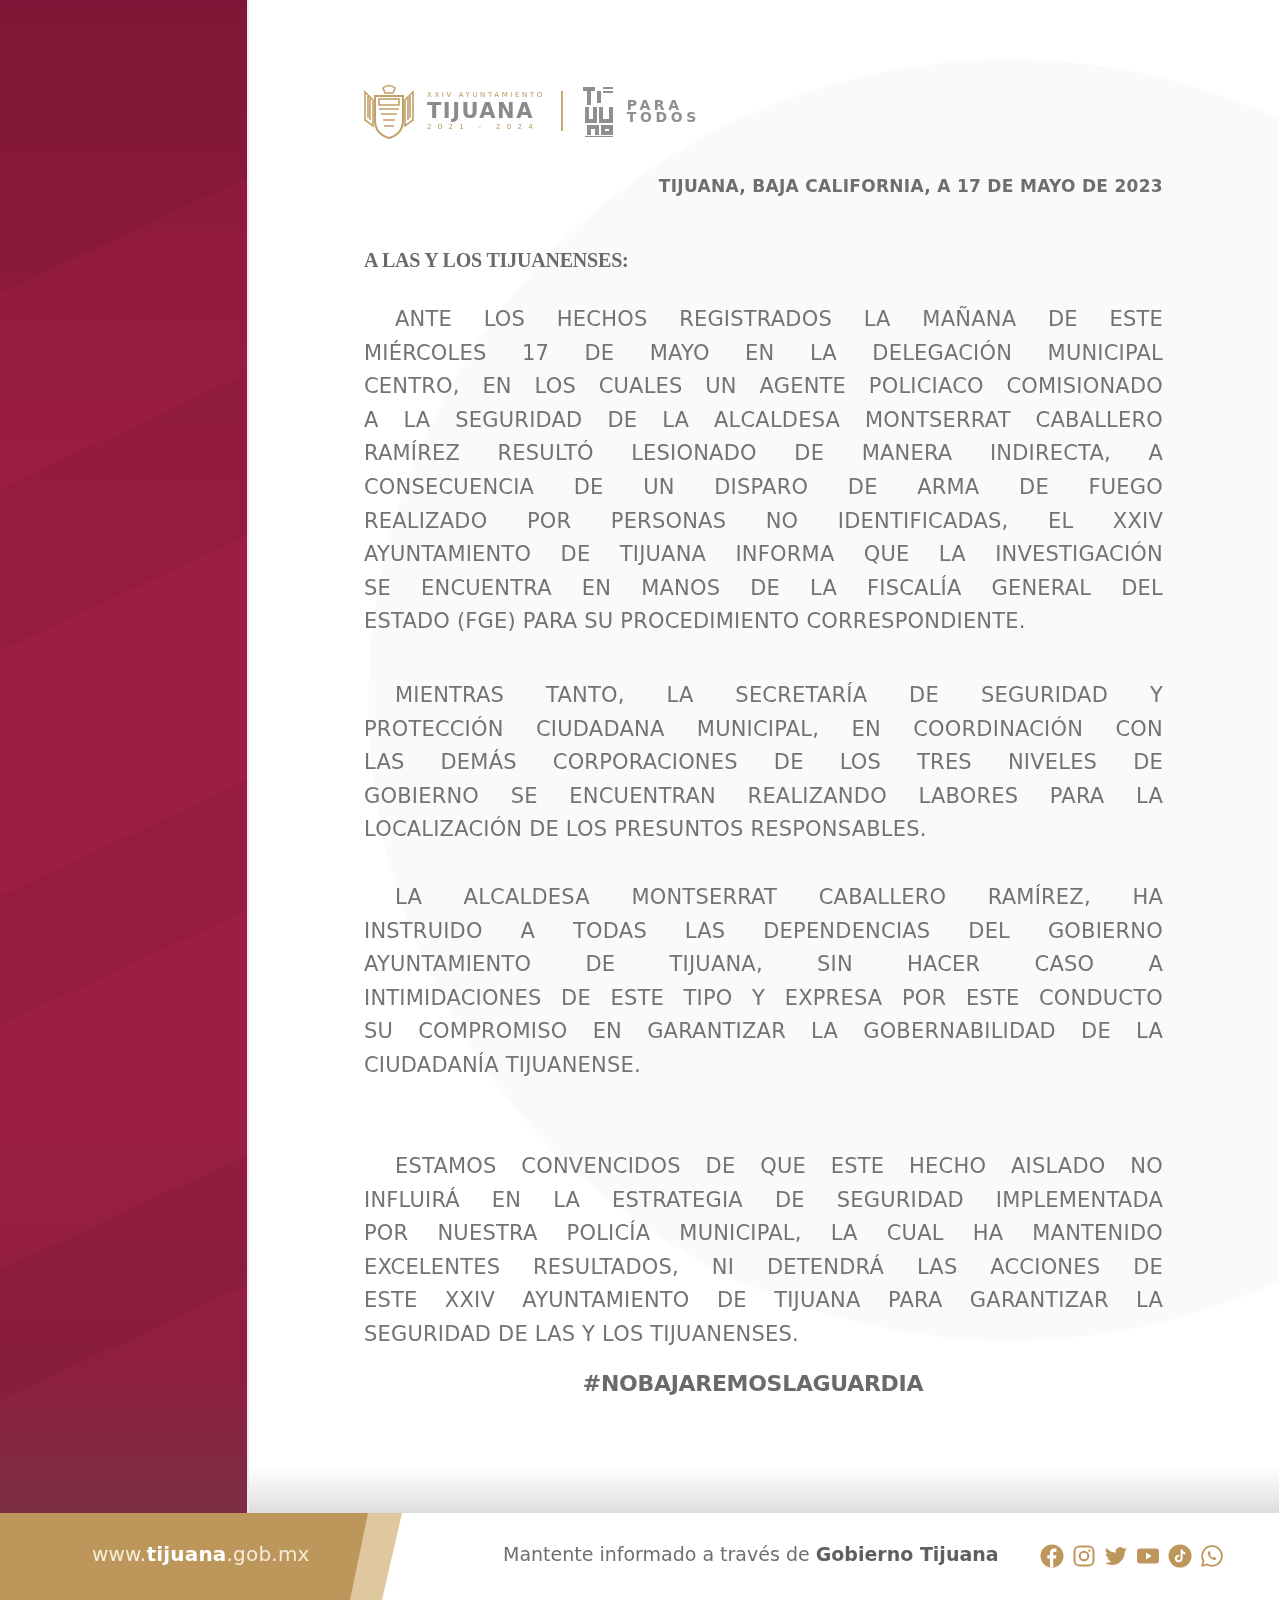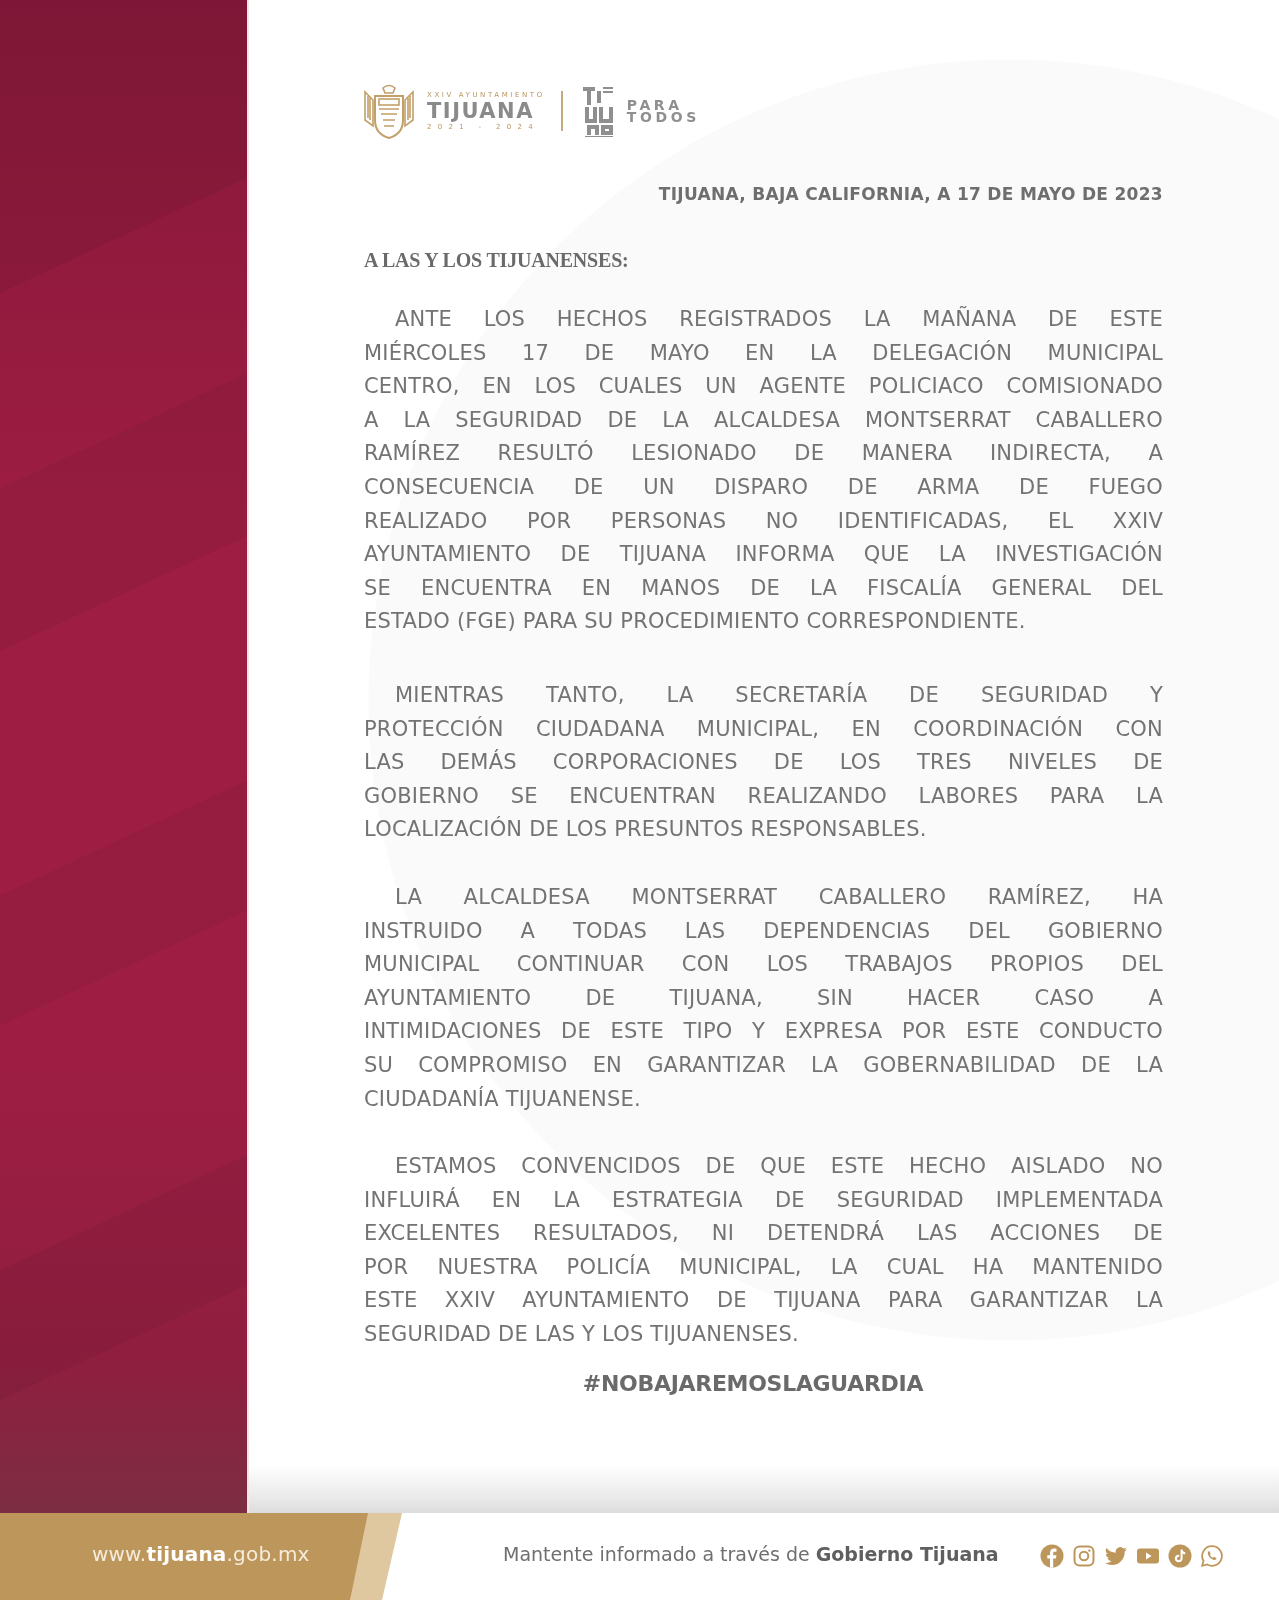--- a/index.html
+++ b/index.html
@@ -31,21 +31,21 @@
   .crest { width: 56px; height: 58px; }
   .logo-text { margin-left: 10px; display: flex; flex-direction: column; color: #b8955e; }
   .logo-small { font-size: 7px; letter-spacing: 2.6px; color: #b8955e; }
   .logo-city { font-family: "DejaVu Sans", sans-serif; font-weight: bold; font-size: 21px; letter-spacing: 1.5px; color: #8a8a8a; line-height: 24px; }
   .logo-years { font-size: 7px; letter-spacing: 6.3px; color: #b8955e; }
   .logo-divider { width: 2px; height: 40px; background: #c7aa7a; margin: 0 18px 0 16px; }
   .tj-mark { width: 38px; height: 52px; }
   .para-todos { margin-left: 8px; font-size: 14px; letter-spacing: 3.6px; color: #8f8f8f; line-height: 12px; font-weight: bold; }
 
   .date-line {
-    position: absolute; right: 116px; top: 184px;
+    position: absolute; right: 116px; top: 176px;
     font-family: "DejaVu Sans", sans-serif; font-weight: bold; font-size: 17px; color: #6e6e6e; letter-spacing: 0.3px; margin-left: 9px;
   }
   .salutation {
     position: absolute; left: 364px; top: 249px;
     font-family: Liberation Serif, serif; font-weight: bold; font-size: 20px; color: #6a6a6a; letter-spacing: -0.2px;
   }
 
   .body-text {
     position: absolute; left: 364px; width: 799px;
     color: #737373; font-family: "DejaVu Sans", sans-serif; font-size: 21px; letter-spacing: 0.2px;
@@ -152,32 +152,31 @@
   <div class="line indent">MIENTRAS TANTO, LA SECRETARÍA DE SEGURIDAD Y</div>
   <div class="line">PROTECCIÓN CIUDADANA MUNICIPAL, EN COORDINACIÓN CON</div>
   <div class="line">LAS DEMÁS CORPORACIONES DE LOS TRES NIVELES DE</div>
   <div class="line">GOBIERNO SE ENCUENTRAN REALIZANDO LABORES PARA LA</div>
   <div class="line last">LOCALIZACIÓN DE LOS PRESUNTOS RESPONSABLES.</div>
 </div>
 
 <div class="body-text" style="top:881px;">
   <div class="line indent">LA ALCALDESA MONTSERRAT CABALLERO RAMÍREZ, HA</div>
   <div class="line">INSTRUIDO A TODAS LAS DEPENDENCIAS DEL GOBIERNO</div>
-  <div class="line">MUNICIPAL CONTINUAR CON LOS TRABAJOS PROPIOS DEL</div>
   <div class="line">AYUNTAMIENTO DE TIJUANA, SIN HACER CASO A</div>
   <div class="line">INTIMIDACIONES DE ESTE TIPO Y EXPRESA POR ESTE CONDUCTO</div>
   <div class="line">SU COMPROMISO EN GARANTIZAR LA GOBERNABILIDAD DE LA</div>
   <div class="line last">CIUDADANÍA TIJUANENSE.</div>
 </div>
 
 <div class="body-text" style="top:1150px;">
   <div class="line indent">ESTAMOS CONVENCIDOS DE QUE ESTE HECHO AISLADO NO</div>
   <div class="line">INFLUIRÁ EN LA ESTRATEGIA DE SEGURIDAD IMPLEMENTADA</div>
+  <div class="line">POR NUESTRA POLICÍA MUNICIPAL, LA CUAL HA MANTENIDO</div>
   <div class="line">EXCELENTES RESULTADOS, NI DETENDRÁ LAS ACCIONES DE</div>
-  <div class="line">POR NUESTRA POLICÍA MUNICIPAL, LA CUAL HA MANTENIDO</div>
   <div class="line">ESTE XXIV AYUNTAMIENTO DE TIJUANA PARA GARANTIZAR LA</div>
   <div class="line last">SEGURIDAD DE LAS Y LOS TIJUANENSES.</div>
 </div>
 
 <div class="hashtag">
   <span>#NOBAJAREMOSLAGUARDIA</span>
 </div>
 
 <div class="footer">
   <div class="footer-light-wedge"></div>

